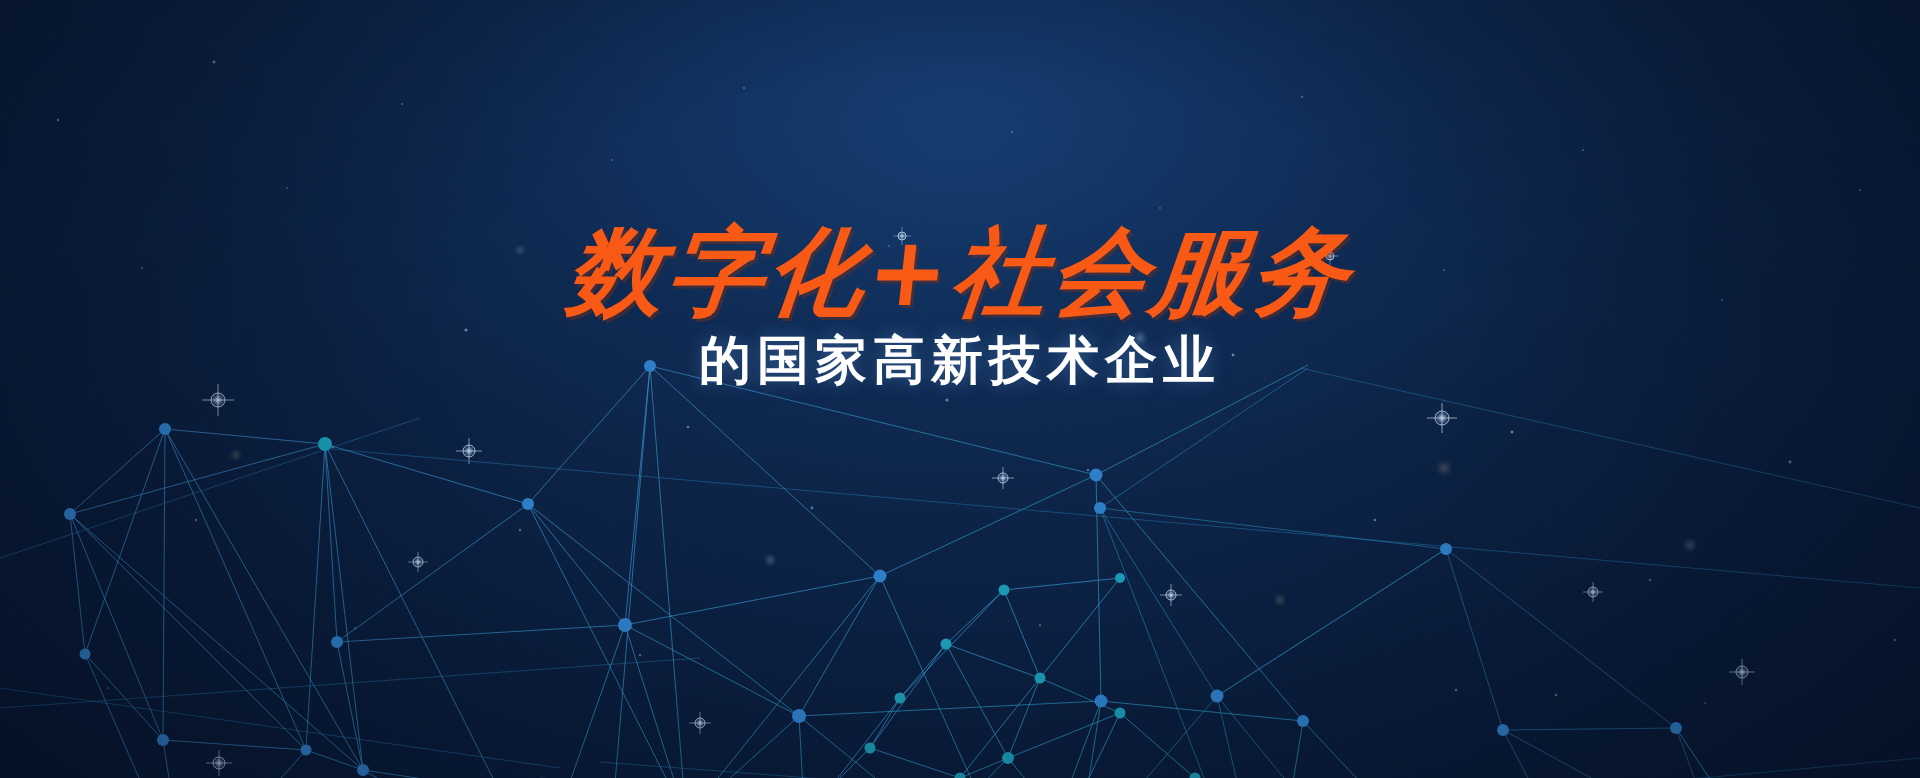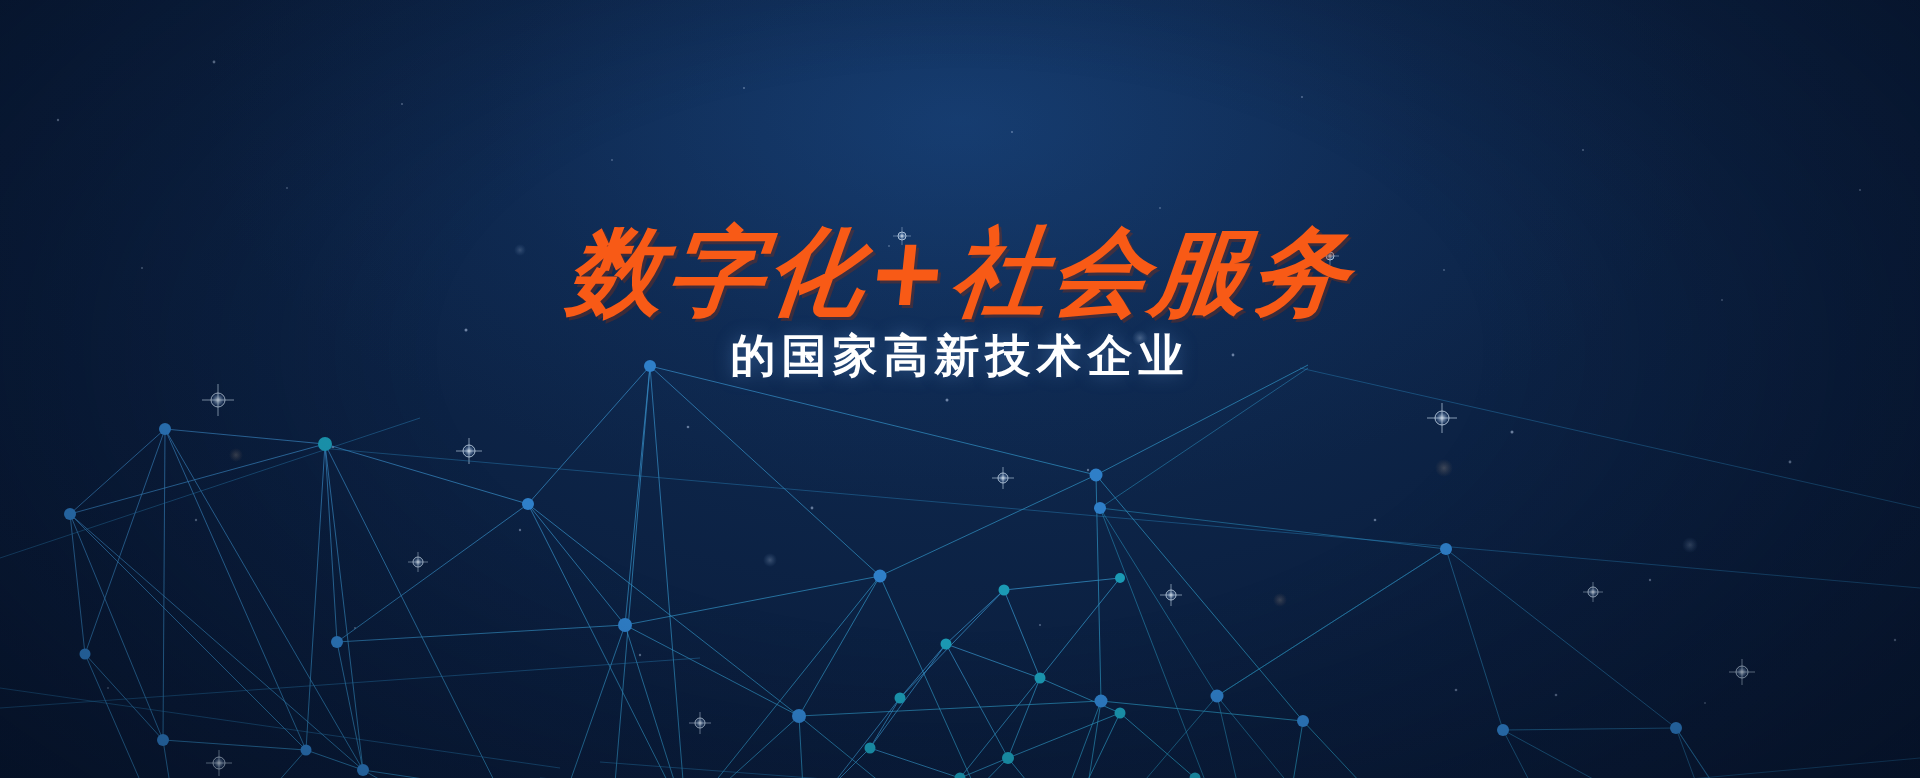--- a/index.html
+++ b/index.html
@@ -75,23 +75,23 @@
     font-style: italic;
     transform: skewX(-6deg);
     text-shadow: 3px 3px 0 rgba(150,45,10,0.35);
     white-space: nowrap;
   }
   .subtitle {
     position: absolute;
     top: 334px;
     left: 0;
     width: 1920px;
-    font-family: Liberation Serif, serif;
+    font-family: Liberation Sans, sans-serif;
     font-weight: bold;
-    font-size: 45px;
+    font-size: 52px;
     line-height: 1.0;
     letter-spacing: 6px;
     color: #ffffff;
     text-shadow: 0 0 18px rgba(120,180,255,0.35);
     white-space: nowrap;
   }
 </style>
 </head>
 <body>
 

